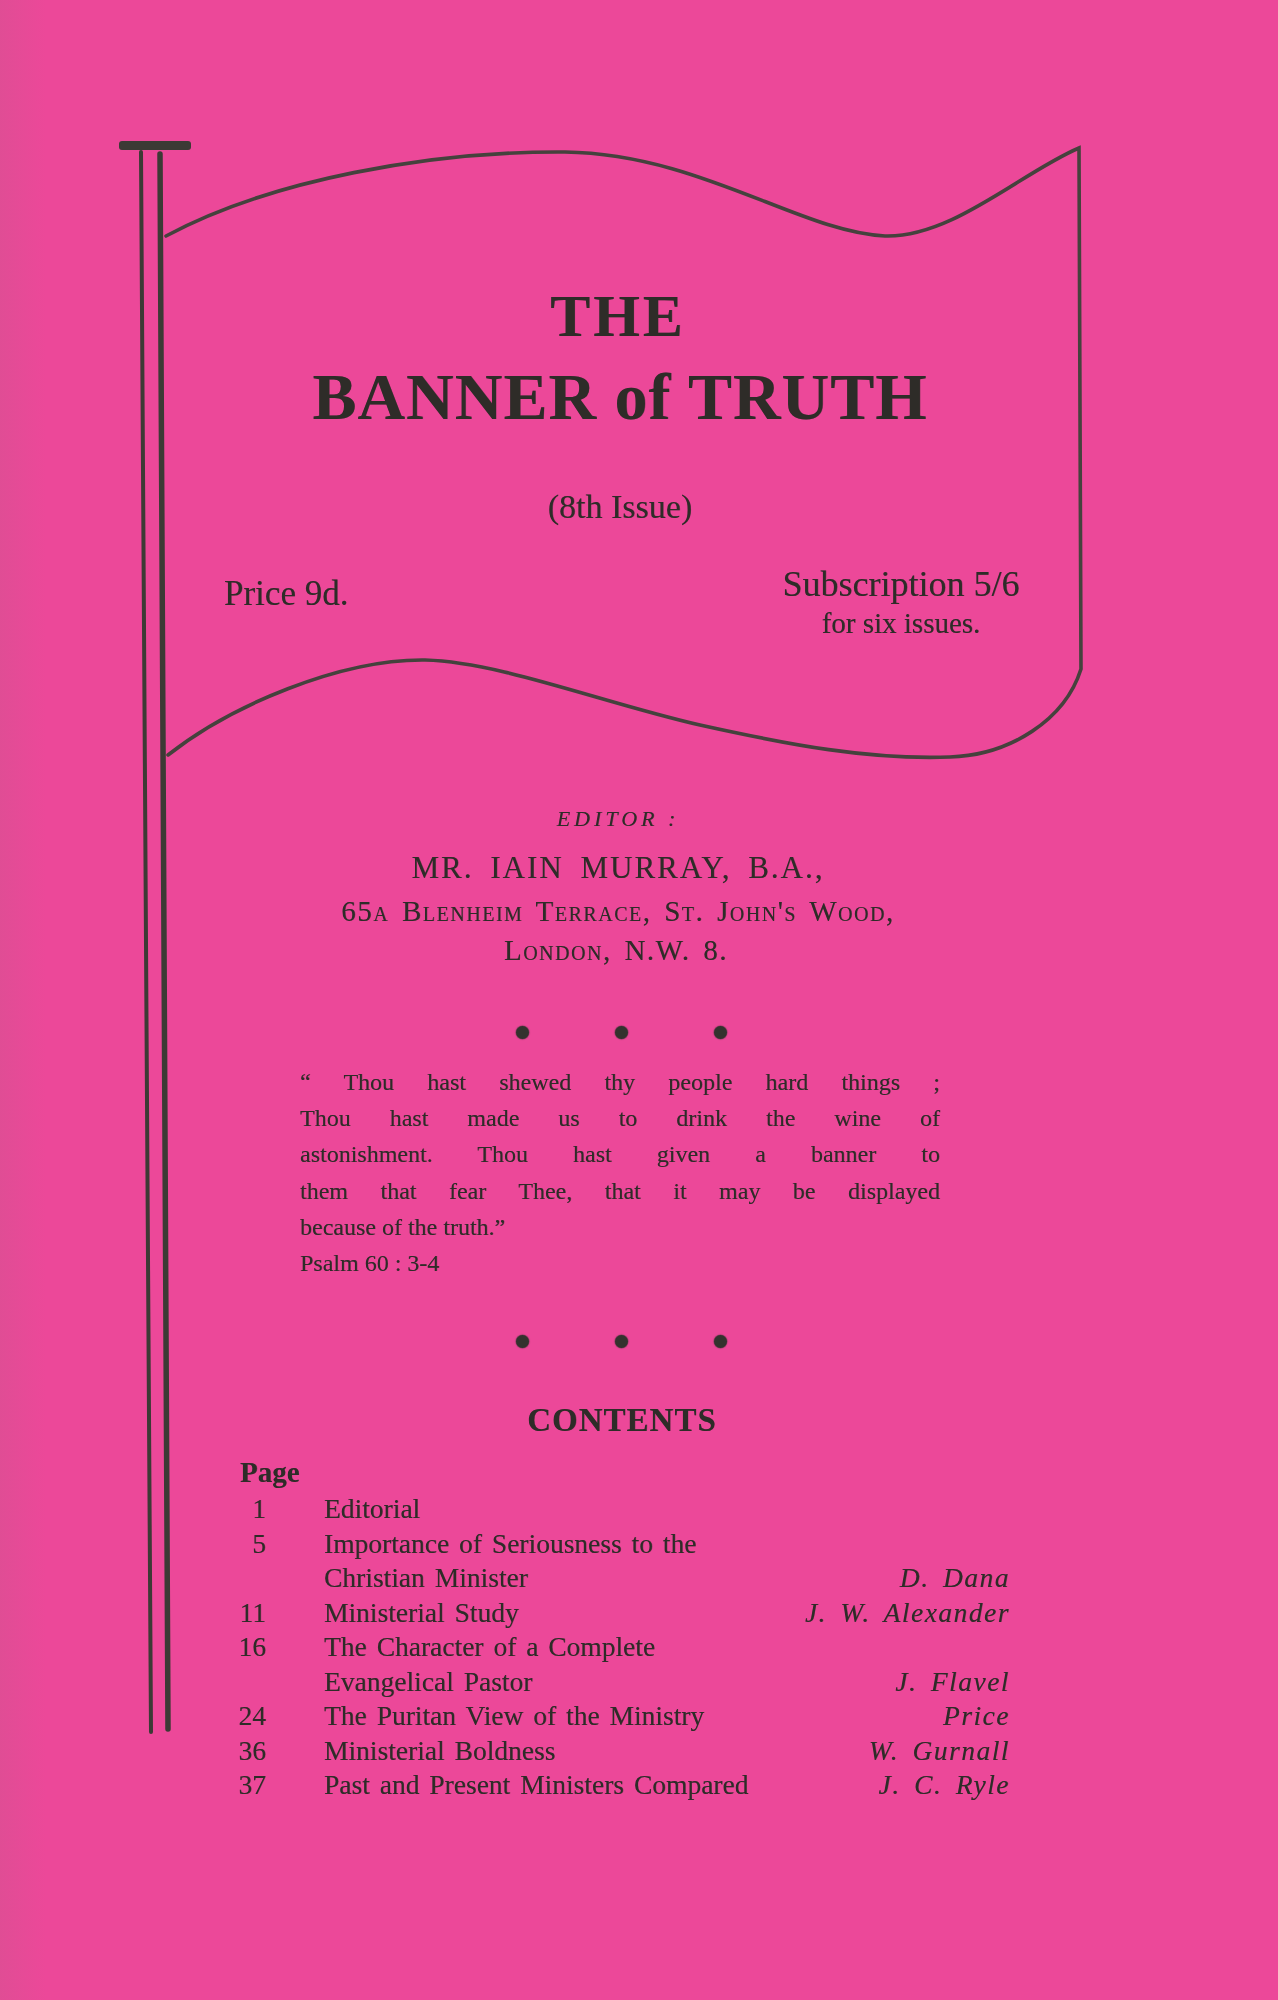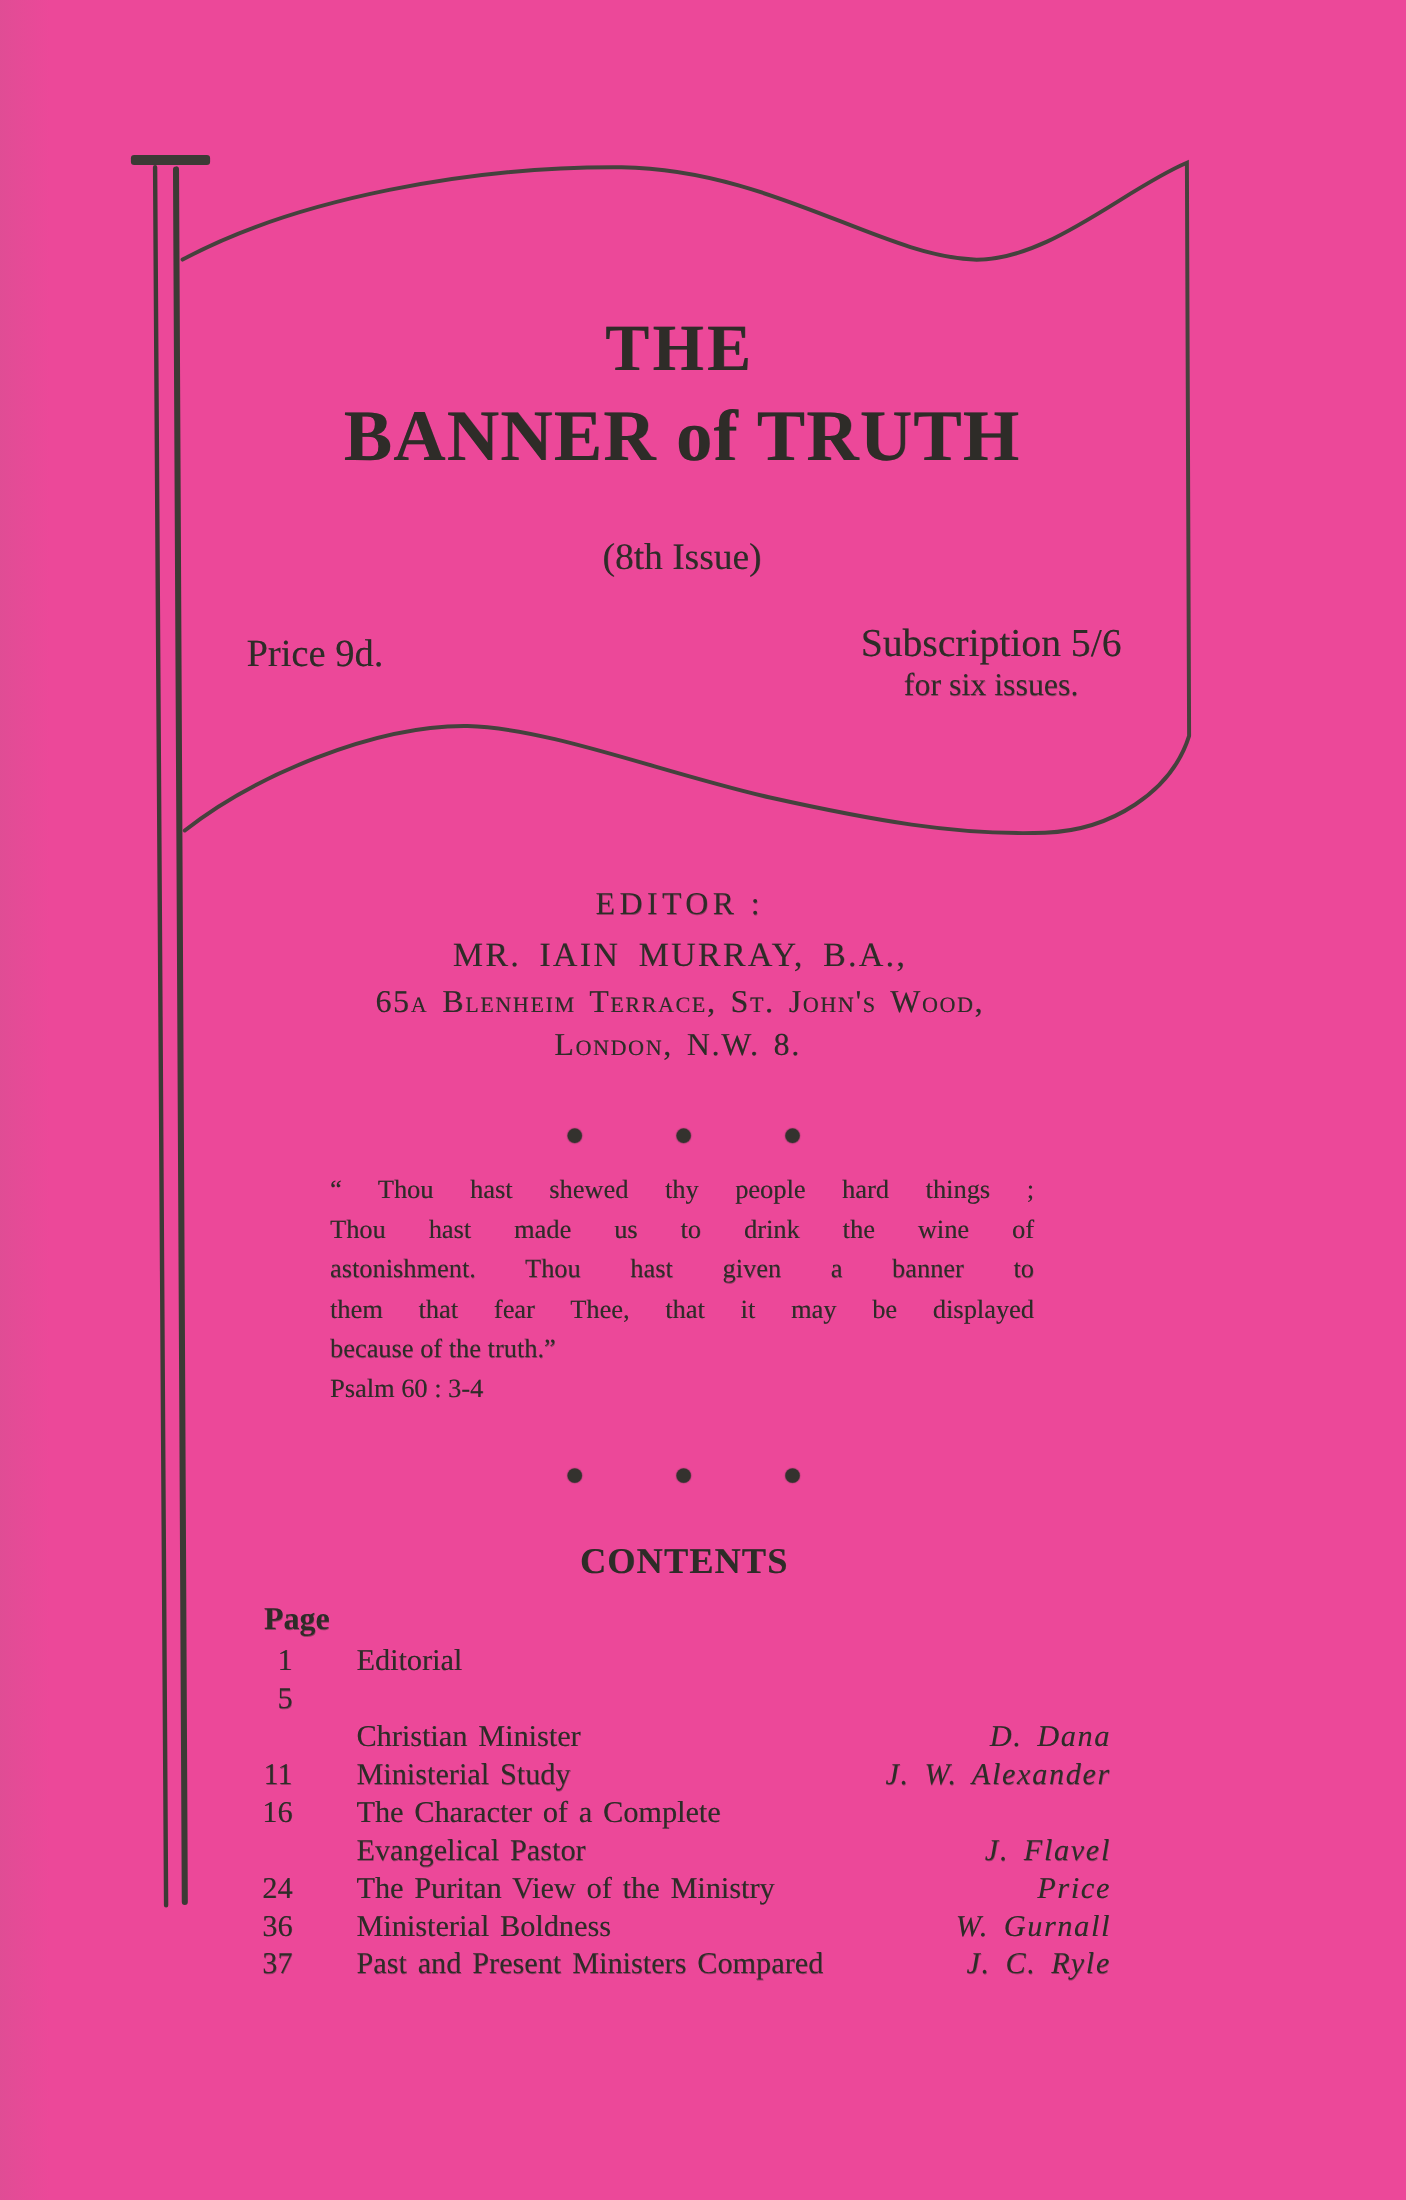--- a/index.html
+++ b/index.html
@@ -25,21 +25,21 @@
   
   .the{left:618px;top:286px;font-size:60px;font-weight:700;letter-spacing:3px;line-height:1;}
   .banner{left:620px;top:364px;font-size:66px;font-weight:700;letter-spacing:1px;line-height:1;white-space:nowrap;}
   .issue{left:620px;top:490px;font-size:34px;line-height:1;}
   .price{left:224px;top:576px;font-size:35px;line-height:1;}
   .subs{left:901px;top:566px;text-align:center;line-height:1;}
   .subs .s1{font-size:36px;}
   .subs .s2{font-size:29px;margin-top:7px;}
 
   
-  .ed-label{left:618px;top:808px;font-size:29px;letter-spacing:4px;line-height:1;}
+  .ed-label{left:618px;top:808px;font-size:22px;font-style:italic;letter-spacing:4px;line-height:1;}
   .ed-name{left:618px;top:852px;font-size:31px;letter-spacing:2px;word-spacing:7px;line-height:1;white-space:nowrap;}
   .ed-a1{left:618px;top:897px;font-size:29px;font-variant:small-caps;letter-spacing:1.5px;word-spacing:4px;line-height:1;white-space:nowrap;}
   .ed-a2{left:616px;top:936px;font-size:29px;font-variant:small-caps;letter-spacing:1.5px;word-spacing:4px;line-height:1;}
 
   
   .dots{display:flex;gap:86px;}
   .dots .dot{width:13px;height:13px;border-radius:50%;background:#34322e;box-shadow:0 0 1px 0.5px rgba(52,50,46,0.6);}
   .dots1{left:516px;top:1026px;}
   .dots2{left:516px;top:1335px;}
 
@@ -121,20 +121,21 @@
   <div class="abs page-label ink">Page</div>
 
   <div class="abs toc">
     <div class="toc-row">
       <span class="toc-page ink">1</span>
       <span class="toc-title ink">Editorial</span>
       <span class="toc-author ink"></span>
     </div>
     <div class="toc-row">
       <span class="toc-page ink">5</span>
+      <span class="toc-title ink">Importance of Seriousness to the</span>
       <span class="toc-author ink"></span>
     </div>
     <div class="toc-row">
       <span class="toc-page ink"></span>
       <span class="toc-title ink">Christian Minister</span>
       <span class="toc-author ink">D. Dana</span>
     </div>
     <div class="toc-row">
       <span class="toc-page ink">11</span>
       <span class="toc-title ink">Ministerial Study</span>

